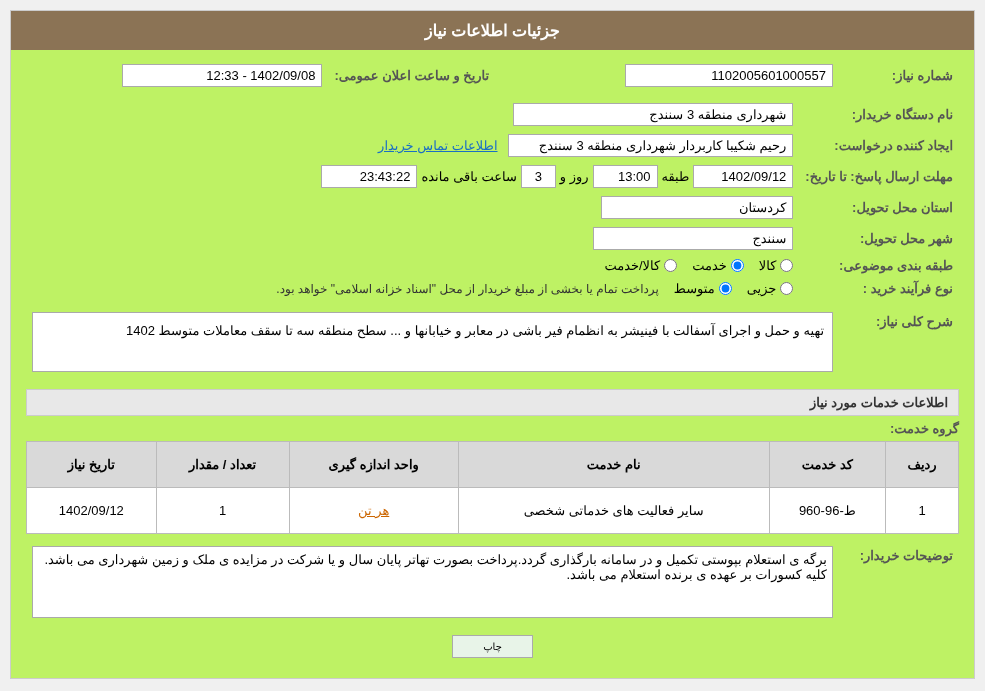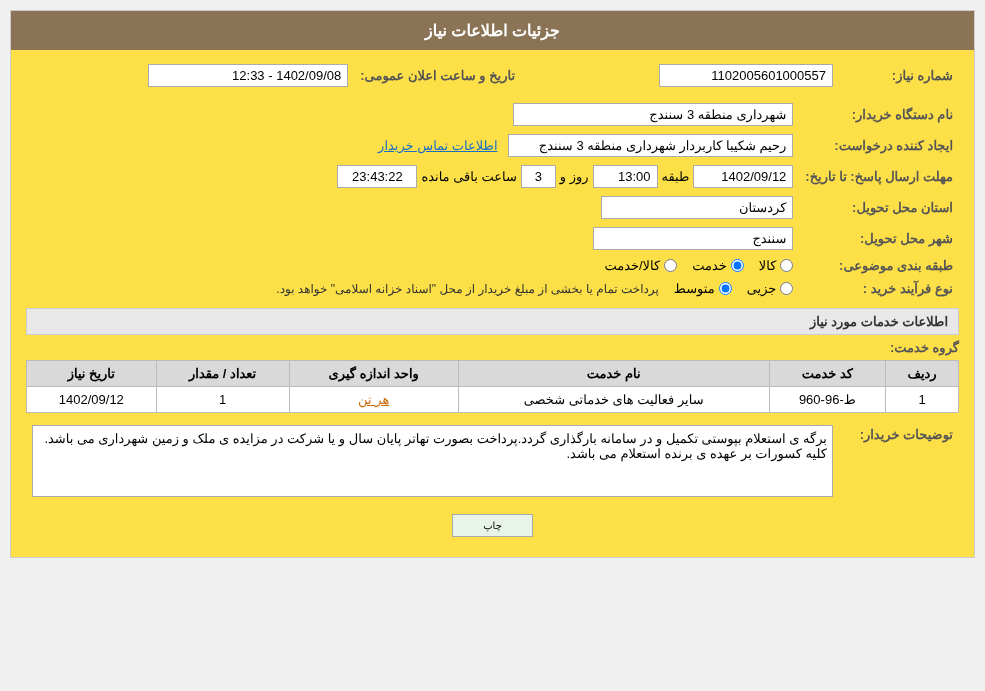--- a/index.html
+++ b/index.html
@@ -9,21 +9,21 @@
       direction: rtl;
       background: #f0f0f0;
       display: flex;
       justify-content: center;
       align-items: flex-start;
       min-height: 691px;
       padding: 10px;
     }
     .main-container {
       width: 965px;
-      background: #fde047;
+      background: #bef264;
       border: 1px solid #ccc;
     }
     .header {
       background: #8B7355;
       color: #fff;
       text-align: center;
       padding: 10px 0;
       font-size: 16px;
       font-weight: bold;
     }
@@ -51,42 +51,42 @@
     }
     .input-box {
       border: 1px solid #aaa;
       background: #fff;
       padding: 3px 6px;
       min-height: 22px;
       display: inline-block;
       text-align: right;
     }
     .input-wide { width: 280px; }
-    .input-number { width: 174px; }
+    .input-number { width: 208px; }
     .link-blue { color: #1a6fc4; cursor: pointer; text-decoration: underline; }
     .row-flex { display: flex; align-items: center; gap: 4px; }
     .section-title {
       background: #e8e8e8;
       border: 1px solid #ccc;
       padding: 5px 10px;
       font-weight: bold;
       text-align: right;
       margin: 8px 0 5px 0;
       color: #333;
     }
     .radio-group { display: flex; gap: 15px; align-items: center; }
     .radio-item { display: flex; align-items: center; gap: 4px; }
     .services-table {
       width: 100%;
       border-collapse: collapse;
       margin-top: 5px;
     }
     .services-table th, .services-table td {
       border: 1px solid #bbb;
-      padding: 5px 8px;
+      padding: 15px 8px;
       text-align: center;
     }
     .services-table th {
       background: #d9d9d9;
       font-weight: bold;
     }
     .services-table td { background: #fff; }
     .textarea-box {
       border: 1px solid #aaa;
       background: #fff;
@@ -170,21 +170,21 @@
       <tr>
         <td class="label-cell">مهلت ارسال پاسخ: تا تاریخ:</td>
         <td>
           <div class="row-flex">
             <div class="input-box" style="width:100px">1402/09/12</div>
             <span>طبقه</span>
             <div class="input-box" style="width:65px">13:00</div>
             <span>روز و</span>
             <div class="input-box" style="width:35px; text-align:center">3</div>
             <span>ساعت باقی مانده</span>
-            <div class="input-box" style="width:80px; text-align:center">23:43:22</div>
+            <div class="input-box" style="width:96px; ">23:43:22</div>
           </div>
         </td>
       </tr>
       <tr>
         <td class="label-cell">استان محل تحویل:</td>
         <td>
           <div class="input-box" style="width:192px">کردستان</div>
         </td>
       </tr>
       <tr>
@@ -224,20 +224,30 @@
               <input type="radio" name="process" checked="" style="">
               <span>متوسط</span>
             </div>
             <span style="color:#333; font-size:12px">پرداخت تمام یا بخشی از مبلغ خریدار از محل "اسناد خزانه اسلامی" خواهد بود.</span>
           </div>
         </td>
       </tr>
     </tbody>
       </table>
 
+    <table class="info-table">
+      <tbody>
+          <tr>
+        <td class="label-cell" style="vertical-align:top; padding-top:6px">شرح کلی نیاز:</td>
+        <td>
+          <div class="service-desc-box">تهیه  و حمل و اجرای آسفالت با فینیشر به انظمام فیر باشی در معابر و خیابانها و ... سطح منطقه سه تا سقف معاملات متوسط 1402</div>
+        </td>
+      </tr>
+    </tbody>
+      </table>
 
     <div class="section-title">اطلاعات خدمات مورد نیاز</div>
 
     <div class="group-row">
       <span class="label-cell" style="font-weight:bold; color:#555">گروه خدمت:</span>
     </div>
 
     <table class="services-table">
       <thead>
         <tr>

